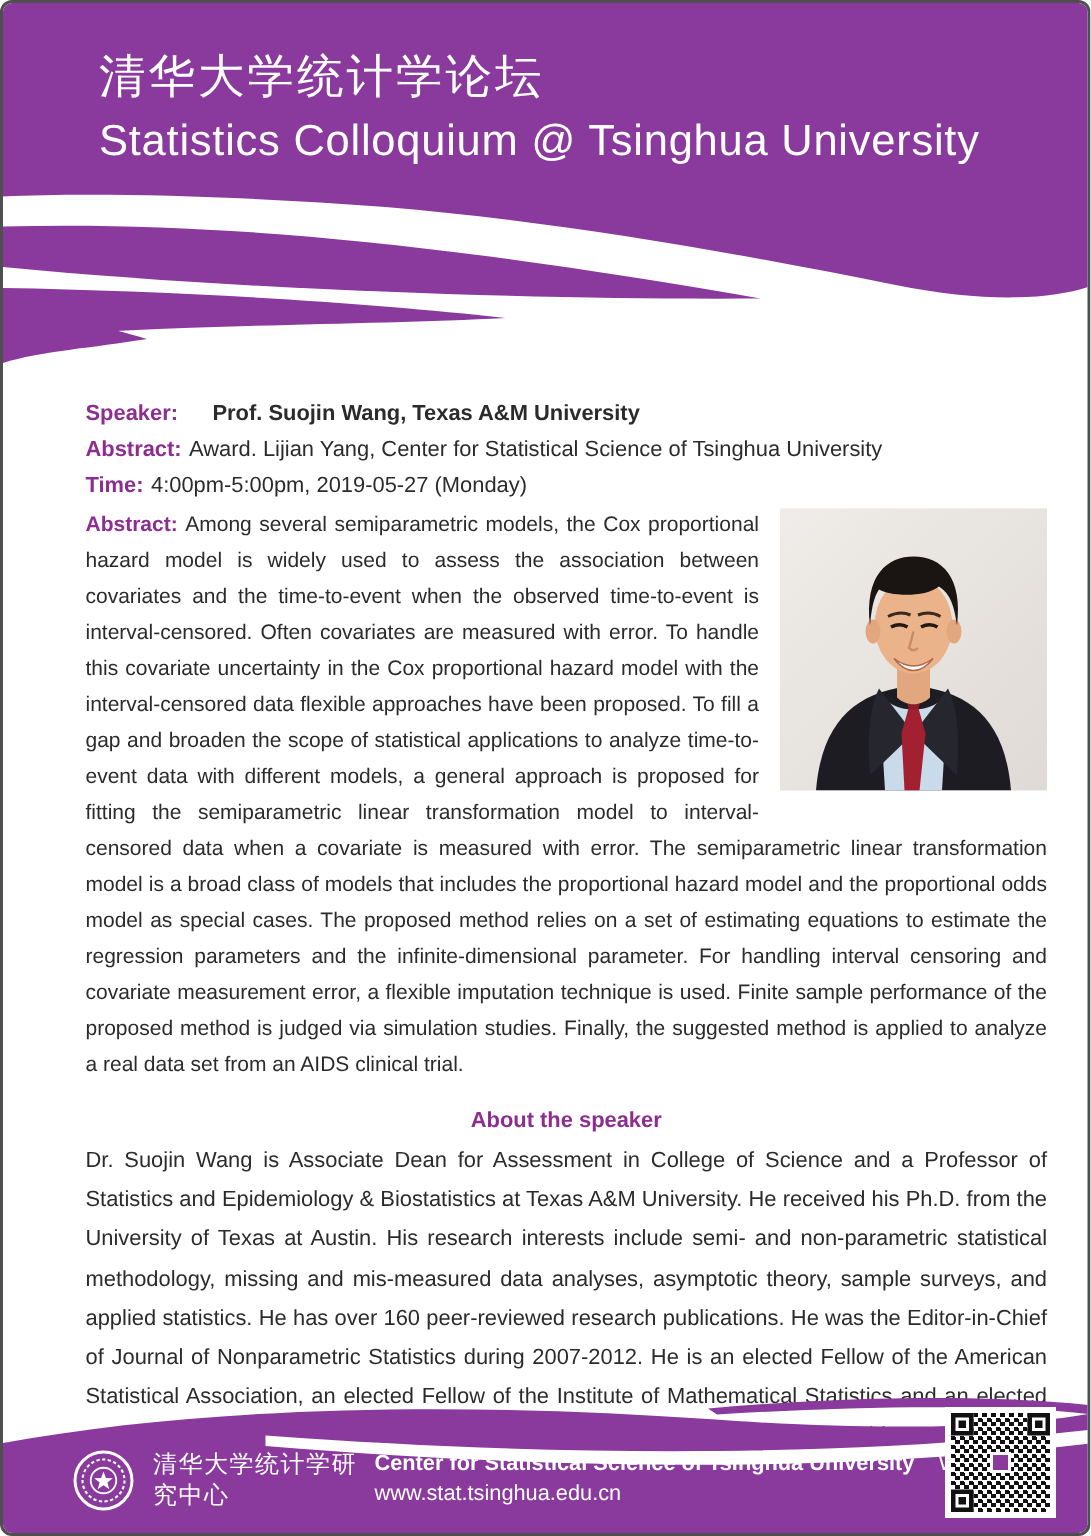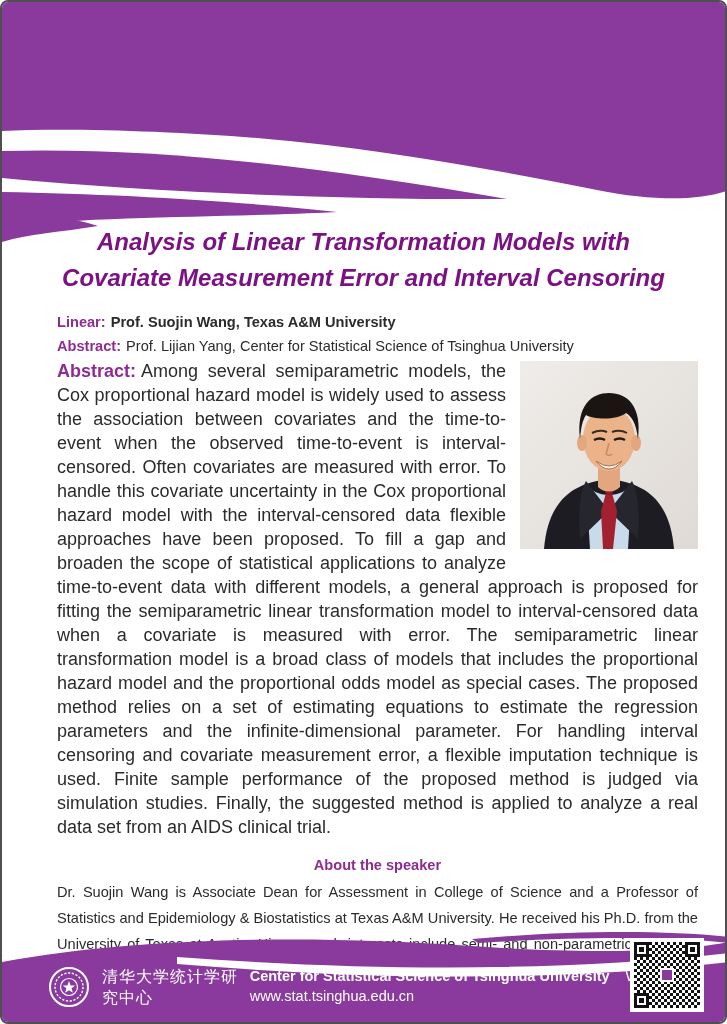--- a/index.html
+++ b/index.html
@@ -24,22 +24,22 @@
   .talk-title {
     margin:-26px auto 0; max-width:618px;
     text-align:center; font-size:24px; line-height:36px;
     font-weight:bold; font-style:italic; color:#7c1184;
   }
   
   .content { padding:14px 27px 0 55px; }
   .info-row { font-size:14.6px; line-height:24px; }
   .info-label { color:#8e2d91; font-weight:bold; margin-right:5px; }
   .info-value { color:#2b2b2b; }
-  .info-value.strong { font-weight:bold; }
-  .abstract { margin-top:1px; font-size:18px; line-height:24px; text-align:justify; }
+  .info-value.strong { font-weight:bold;margin-left:18px; }
+  .abstract { margin-top:1px; font-size:14px; line-height:24px; text-align:justify; }
   .abstract-label { color:#8e2d91; font-weight:bold; margin-right:5px; }
   .speaker-photo {
     float:right; width:178px; height:188px;
     margin:2px 0 8px 14px;
     background:#ece9e6;
   }
   .speaker-photo svg { display:block; }
   .about-heading { margin-top:15px; font-size:14.6px; font-weight:bold; color:#8e2d91; line-height:22px;text-align:center; }
   .about-text { margin-top:3px; font-size:14.6px; line-height:26.2px; text-align:justify; }
   
@@ -77,31 +77,37 @@
     <svg width="727" height="248" viewBox="0 0 727 248">
 
       <path fill="#8a3a9c" d="M0,0 H727 V188 C700,198 655,200 595,188 C495,168 375,146 255,136 C165,129 65,126 0,129 Z"></path>
 
       <path fill="#8a3a9c" d="M0,149 C150,145 310,163 505,197 C355,198 155,191 0,176 Z"></path>
 
       <path fill="#8a3a9c" d="M0,190 C120,192 245,200 335,210 C240,215 105,214 0,224 Z"></path>
 
       <path fill="#8a3a9c" d="M0,206 C40,210 70,216 96,224 C60,230 25,232 0,240 Z"></path>
     </svg>
+    <div class="header-text">
+      <div class="header-title-zh">清华大学统计学论坛</div>
+      <div class="header-title-en">Statistics Colloquium @ Tsinghua University</div>
+    </div>
   </div>
 
-  <div class="talk-title">Analysis of Linear Transformation Models with Covariate Measurement Error and Interval Censoring</div>
 
   <div class="content">
 
     <div class="info-row">
-      <span class="info-label">Linear:</span><span class="info-value strong">Prof. Suojin Wang, Texas A&amp;M University</span>
+      <span class="info-label">Speaker:</span><span class="info-value strong">Prof. Suojin Wang, Texas A&amp;M University</span>
     </div>
     <div class="info-row">
-      <span class="info-label">Abstract:</span><span class="info-value">Prof. Lijian Yang, Center for Statistical Science of Tsinghua University</span>
+      <span class="info-label">Abstract:</span><span class="info-value">Award. Lijian Yang, Center for Statistical Science of Tsinghua University</span>
+    </div>
+    <div class="info-row">
+      <span class="info-label">Time:</span><span class="info-value">4:00pm-5:00pm, 2019-05-27 (Monday)</span>
     </div>
 
     <div class="abstract">
       
       <span class="speaker-photo">
         <svg width="178" height="188" viewBox="0 0 178 188">
           <defs>
             <linearGradient id="bgph" x1="0" y1="0" x2="1" y2="1">
               <stop offset="0" stop-color="#efece9"></stop>
                 <stop offset="1" stop-color="#dfdad5"></stop>

